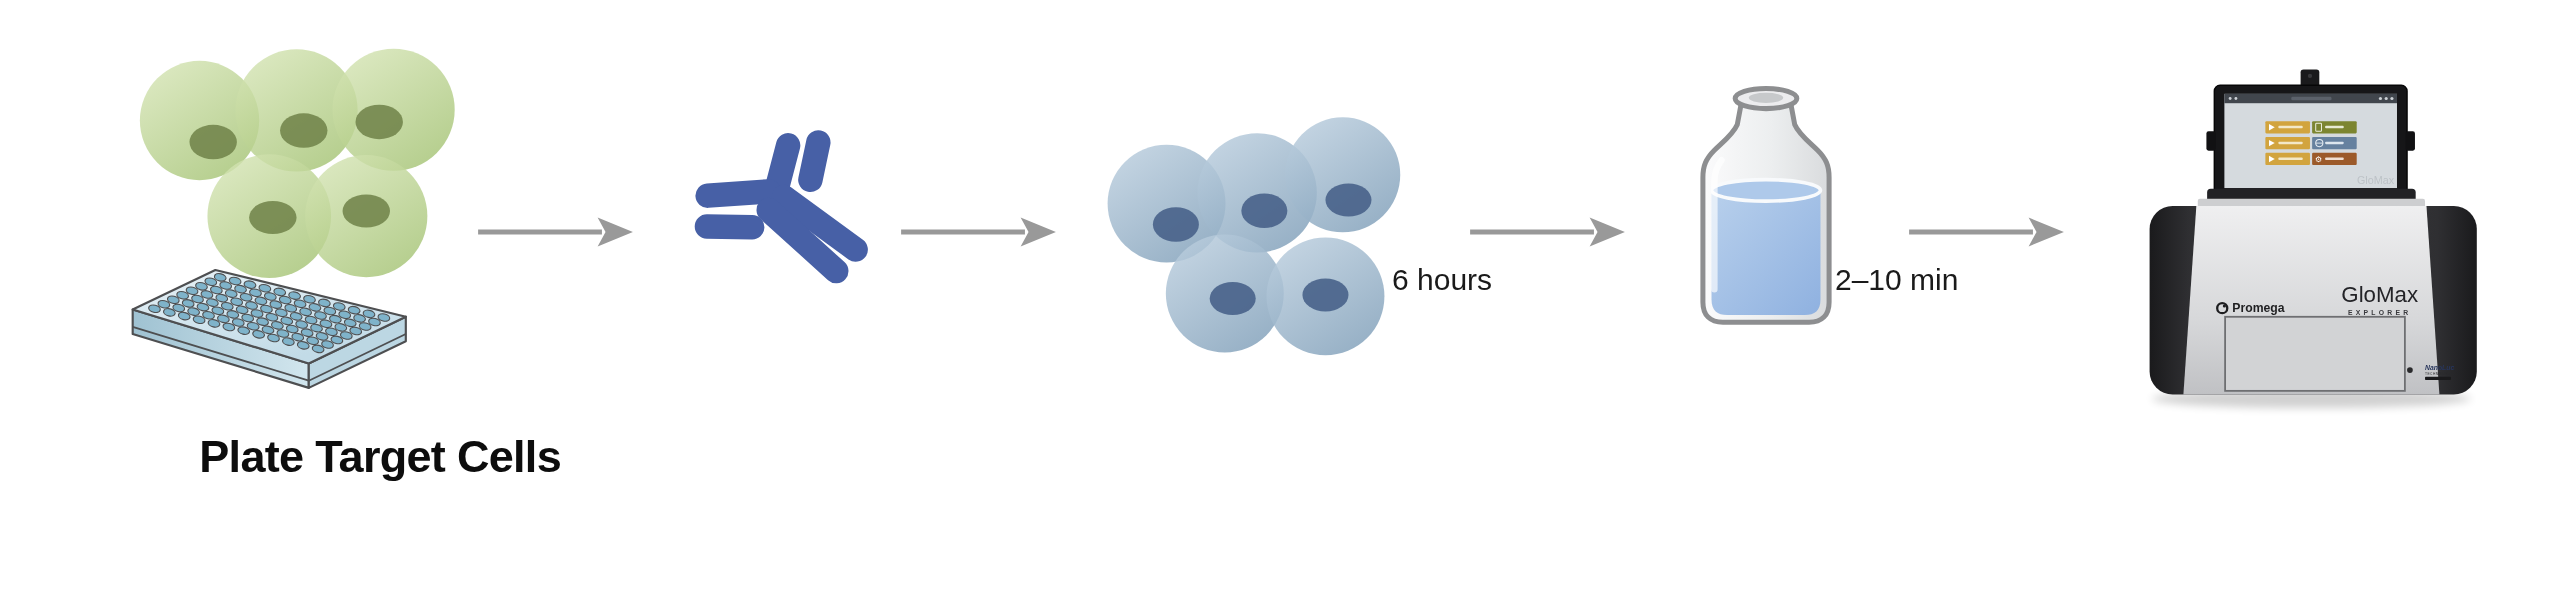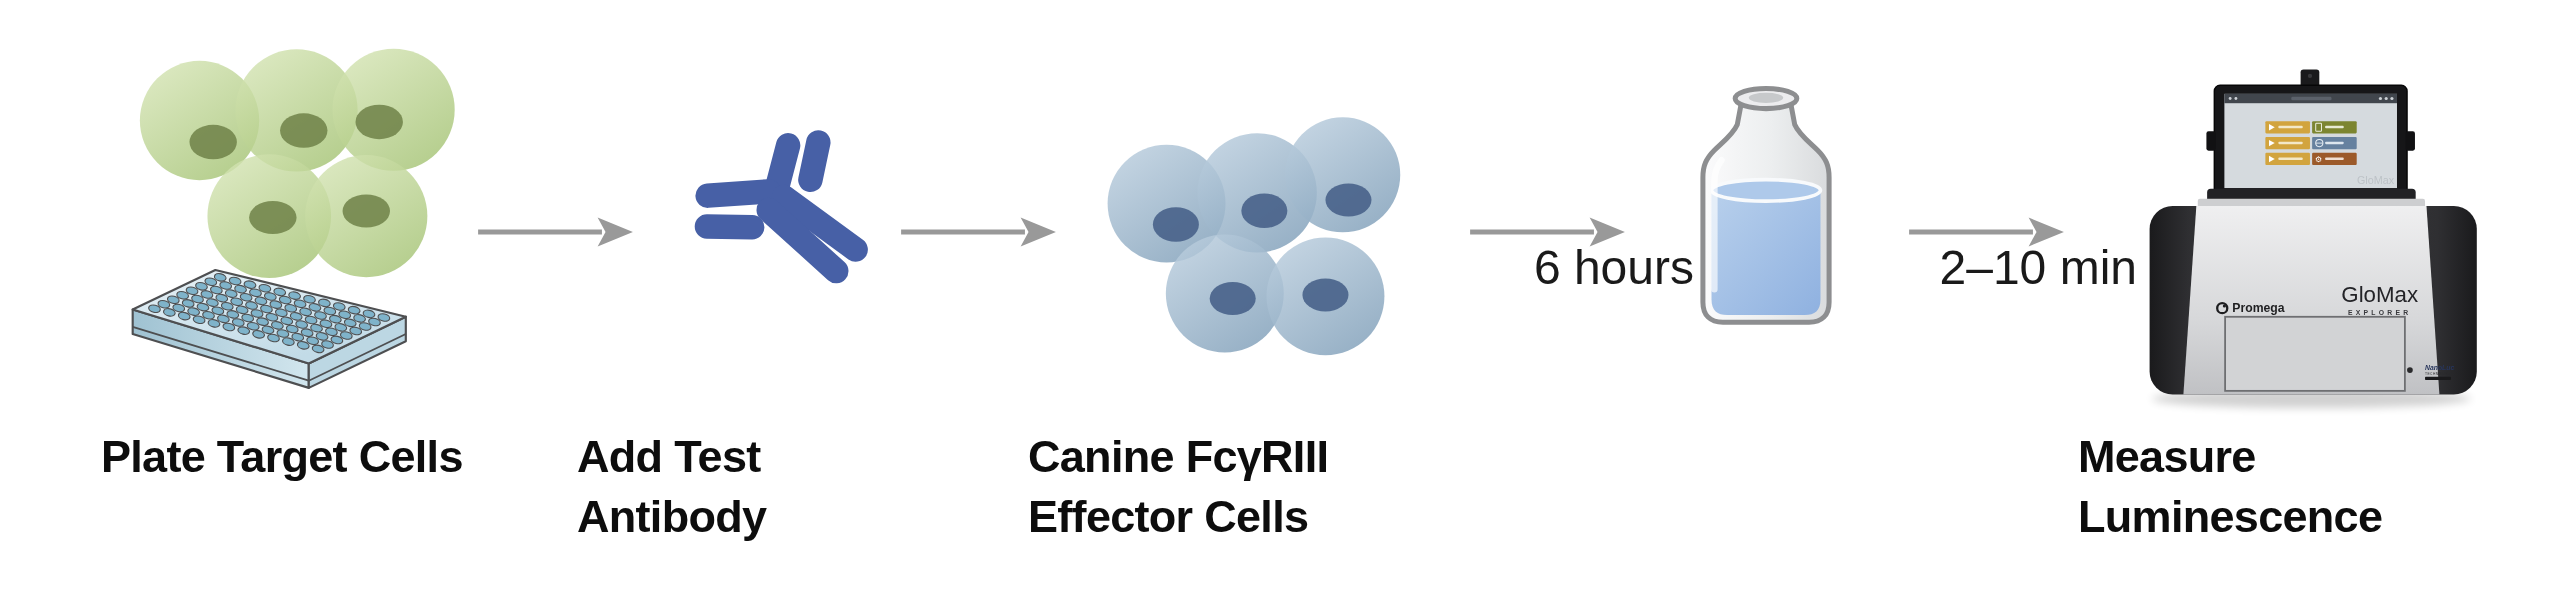--- a/index.html
+++ b/index.html
@@ -1,22 +1,22 @@
 <!DOCTYPE html>
 <html style="font-size:11.5px"><head>
 <meta charset="utf-8">
 <style>
   html,body{margin:0;padding:0;background:#ffffff;}
   .canvas{position:relative;width:2576px;height:611px;background:#ffffff;overflow:hidden;
           font-family:"Liberation Sans",sans-serif;}
-  .step-label{position:absolute;top:427px;width:460px;text-align:left;
+  .step-label{position:absolute;top:427px;width:460px;text-align:right;
               font-weight:bold;font-size:45px;line-height:60px;color:#0d0d0d;
               white-space:pre-line;letter-spacing:-0.7px;}
-  .arrow-label{position:absolute;top:243px;width:302px;text-align:right;
-               font-weight:400;font-size:48px;line-height:50px;color:#1a1a1a;}
+  .arrow-label{position:absolute;top:255px;width:302px;text-align:left;
+               font-weight:400;font-size:30px;line-height:50px;color:#1a1a1a;}
   .arrow-svg{position:absolute;top:214px;width:155px;height:36px;}
   svg{display:block;}
 </style>
 </head>
 <body>
 
 <div class="canvas">
 
   <svg style="position:absolute;left:129px;top:40px" width="338" height="368" viewBox="0 0 470 512">
     <defs>
@@ -316,20 +316,14 @@
       <circle cx="367" cy="424" r="4" fill="#2a2a2c"></circle>
       <g transform="translate(388,416)">
         <text x="0" y="8" font-size="9.5" font-style="italic" font-weight="bold" fill="#27355c" font-family="Liberation Sans, sans-serif">NanoLuc</text>
         <text x="0" y="15" font-size="4.6" letter-spacing="0.6" fill="#2a2a2c" font-family="Liberation Sans, sans-serif">TECHNOLOGY</text>
         <rect x="0" y="17.5" width="36" height="4.5" rx="1" fill="#1a1a1c"></rect>
       </g>
     </g>
   </svg>
 
   <div class="step-label" style="left:101px">Plate Target Cells</div>
-  <div class="step-label" style="left:577px">Add Test
-Antibody</div>
-  <div class="step-label" style="left:1028px">Canine FcγRIII
-Effector Cells</div>
-  <div class="step-label" style="left:2078px">Measure
-Luminescence</div>
 </div>
 
 
 </body></html>

